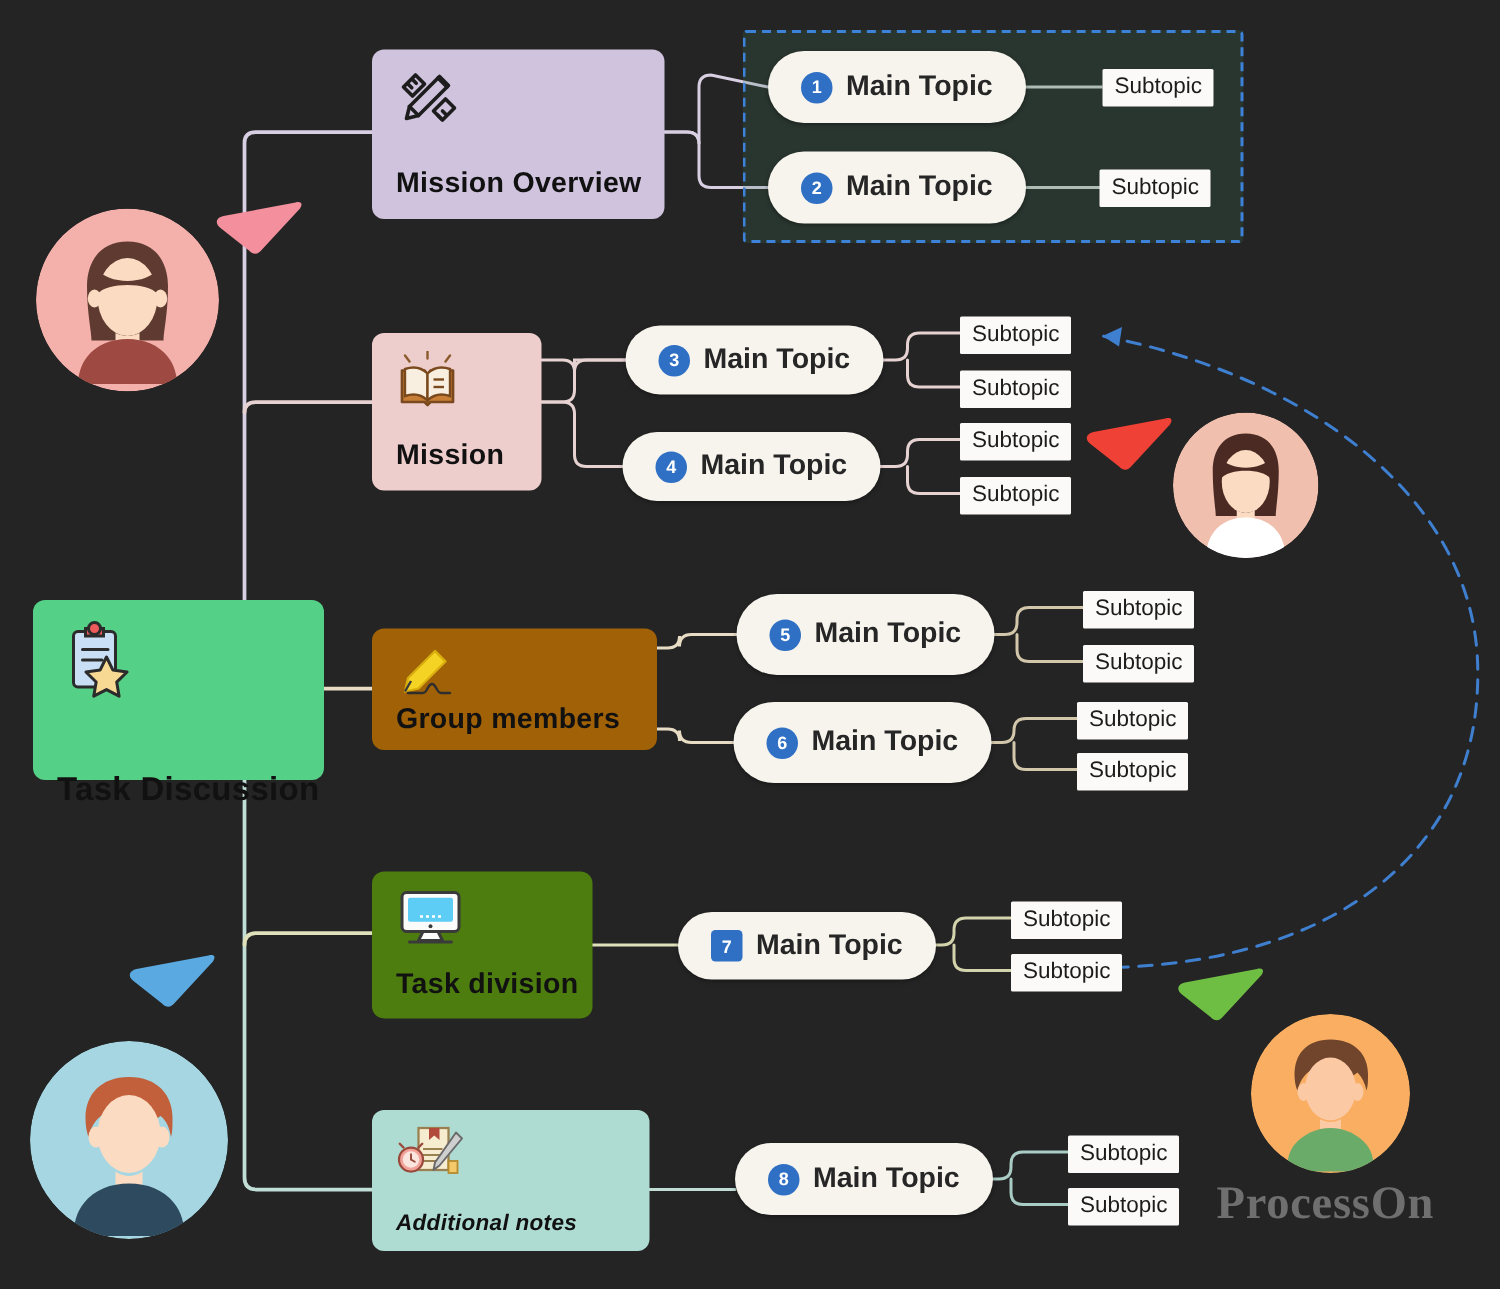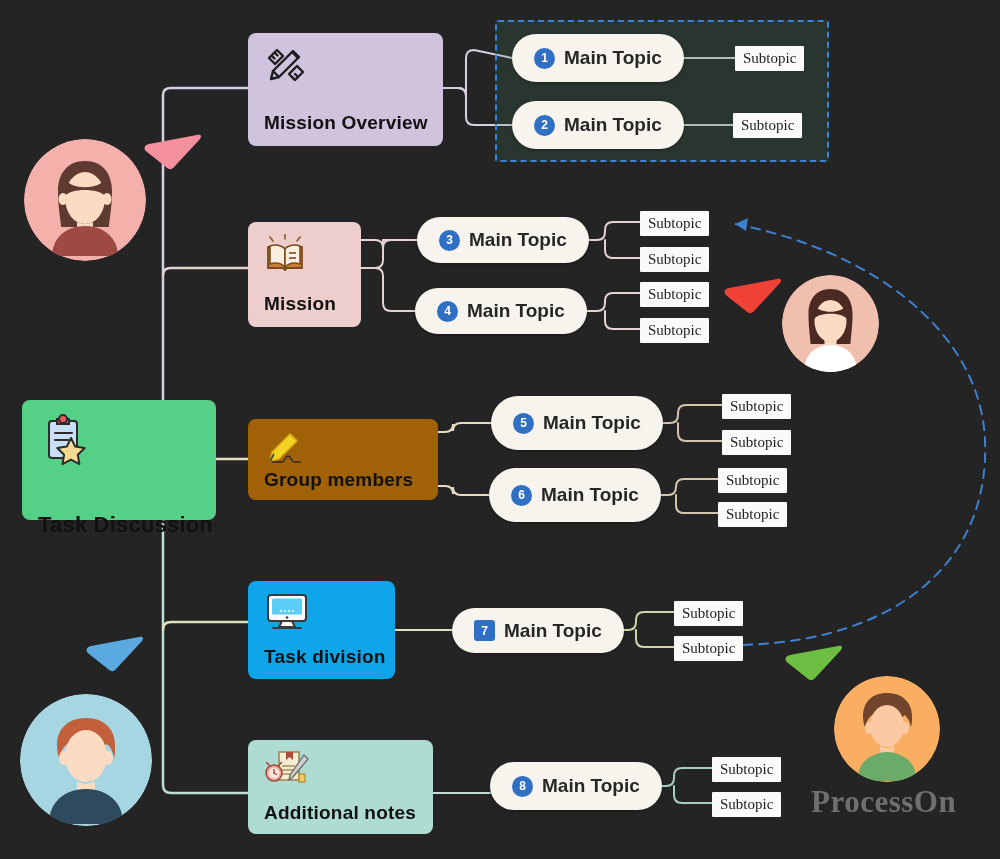--- a/index.html
+++ b/index.html
@@ -45,21 +45,20 @@
     color:#262626;font-size:19px;font-weight:600;white-space:nowrap;
   }
 
   
   .sub{
     position:absolute;background:#fbfaf8;
     color:#1c1c1c;font-size:15px;
     padding:3px 8px;box-sizing:border-box;
     white-space:nowrap;border-radius:1px;
     line-height:1.25;
-    font-family:Liberation Serif, serif;
   }
 
   
   .group-box{
     position:absolute;
     border:2px dashed #3c82d8;
     background:rgba(66,126,96,.20);
     border-radius:3px;box-sizing:border-box;
   }
 
@@ -189,21 +188,21 @@
       <svg width="48" height="36" viewBox="0 0 48 36">
         <path d="M8 24 L26 6 L33 13 L15 31 L6 33 Z" fill="#f5d325" stroke="#d8ae0d" stroke-width="1.5" stroke-linejoin="round"></path>
         <path d="M26 6 L33 13" stroke="#d8ae0d" stroke-width="1.5"></path>
         <path d="M6 33 L10 26" stroke="#3a3a3a" stroke-width="1.6"></path>
         <path d="M8 34 h10 c3 0 3-6 6-6 s3 6 6 6 h6" fill="none" stroke="#2e2e2e" stroke-width="1.6" stroke-linecap="round"></path>
       </svg>
     </span>
     <span class="blabel" style="font-size:19px;">Group members</span>
   </div>
 
-  <div class="branch" style="left:248px;top:581px;width:147px;height:98px;background:#0ea5e9;
+  <div class="branch" style="left:248px;top:581px;width:147px;height:98px;background:#4d7c0f;
               align-items:flex-start;padding:11px 16px;justify-content:space-between;">
     <span class="bicon">
       <svg width="46" height="40" viewBox="0 0 46 40">
         <rect x="4" y="3" width="38" height="26" rx="3" fill="#fbfbfb" stroke="#3a3a3a" stroke-width="2"></rect>
         <rect x="8" y="6.5" width="30" height="16" rx="1.5" fill="#5ecdf5"></rect>
         <line x1="16" y1="19" x2="30" y2="19" stroke="#ffffff" stroke-width="1.6" stroke-dasharray="2 2"></line>
         <circle cx="23" cy="25.5" r="1.3" fill="#3a3a3a"></circle>
         <path d="M18 29 l-3 6h16 l-3-6z" fill="#fbfbfb" stroke="#3a3a3a" stroke-width="2" stroke-linejoin="round"></path>
         <line x1="9" y1="36" x2="37" y2="36" stroke="#3a3a3a" stroke-width="2" stroke-linecap="round"></line>
       </svg>
@@ -222,21 +221,21 @@
         <line x1="18" y1="24" x2="28" y2="24" stroke="#9a8050" stroke-width="1.3"></line>
         <path d="M40 5 L44 9 L29 27 L25 30 L26 25 Z" fill="#cfcfcf" stroke="#6a6a6a" stroke-width="1.3" stroke-linejoin="round"></path>
         <circle cx="10" cy="23" r="8" fill="#f2a39a" stroke="#9a4a3c" stroke-width="1.5"></circle>
         <circle cx="10" cy="23" r="5.5" fill="#fbe6df"></circle>
         <line x1="10" y1="23" x2="10" y2="19.5" stroke="#9a4a3c" stroke-width="1.3" stroke-linecap="round"></line>
         <line x1="10" y1="23" x2="12.5" y2="24.5" stroke="#9a4a3c" stroke-width="1.3" stroke-linecap="round"></line>
         <path d="M5 15 l-2.5-2.5M15 15 l2.5-2.5" stroke="#9a4a3c" stroke-width="1.6" stroke-linecap="round"></path>
         <rect x="35" y="24" width="6" height="8" fill="#f3c96a" stroke="#b58a2e" stroke-width="1.2"></rect>
       </svg>
     </span>
-    <span class="blabel" style="font-size:19px;">Additional notes</span>
+    <span class="blabel" style="font-size:15px;font-style:italic;">Additional notes</span>
   </div>
 
   <div class="topic" style="left:512px;top:34px;height:48px;">
     <span class="badge circle">1</span>
     <span class="tlabel">Main Topic</span>
   </div>
   <div class="topic" style="left:512px;top:101px;height:48px;">
     <span class="badge circle">2</span>
     <span class="tlabel">Main Topic</span>
   </div>

